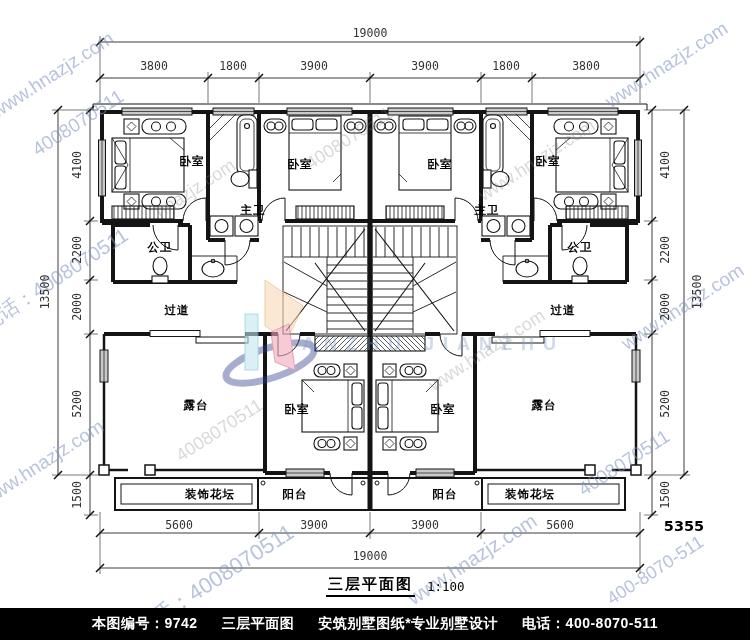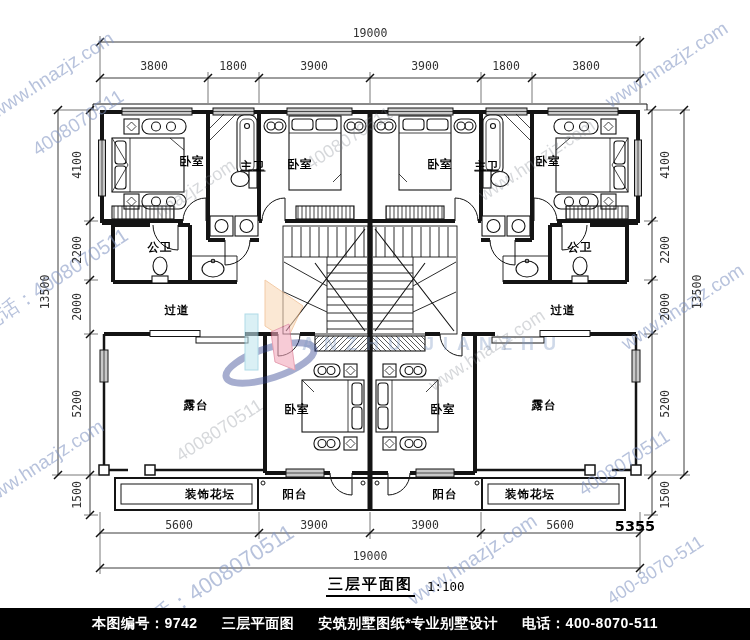--- a/index.html
+++ b/index.html
@@ -2,21 +2,21 @@
 <html><head>
 <meta charset="utf-8">
 <style>
   html,body{margin:0;padding:0;background:#fff;}
   .stage{position:relative;width:750px;height:640px;background:#ffffff;overflow:hidden;
          font-family:"Liberation Sans","DejaVu Sans",sans-serif;}
   .plan-svg{position:absolute;left:0;top:0;}
   
   .rlbl{position:absolute;transform:translate(-50%,-50%);font-size:11.5px;font-weight:700;
         color:#000;letter-spacing:1px;white-space:nowrap;z-index:30;}
-  .rlbl.u{text-decoration:underline;}
+  .rlbl.u{margin-top:44px;}
   
   .dim{position:absolute;transform:translate(-50%,-50%);font-family:"DejaVu Sans Mono","Liberation Mono",monospace;
        font-size:11.5px;color:#333;white-space:nowrap;z-index:25;}
   .dimv{transform:translate(-50%,-50%) rotate(-90deg);}
   .dim-big{font-family:"DejaVu Sans","Liberation Sans",sans-serif;font-weight:700;font-size:14.5px;color:#000;}
   
   .wm{position:absolute;transform:rotate(-33deg);white-space:nowrap;pointer-events:none;z-index:20;
       font-family:"Liberation Sans",sans-serif;}
   .wm-blue{color:rgba(124,143,192,0.55);}
   .wm-gray{color:rgba(120,125,135,0.30);}
@@ -265,21 +265,21 @@
   <span class="dim dimv" style="left:665px;top:250px">2200</span>
   <span class="dim dimv" style="left:665px;top:307px">2000</span>
   <span class="dim dimv" style="left:665px;top:404px">5200</span>
   <span class="dim dimv" style="left:665px;top:495px">1500</span>
 
   <span class="dim" style="left:179px;top:525px">5600</span>
   <span class="dim" style="left:314px;top:525px">3900</span>
   <span class="dim" style="left:425px;top:525px">3900</span>
   <span class="dim" style="left:560px;top:525px">5600</span>
   <span class="dim" style="left:370px;top:556px">19000</span>
-  <span class="dim dim-big" style="left:635px;top:526px">5355</span>
+  <span class="dim dim-big" style="left:684px;top:526px">5355</span>
 
   <div class="title-wrap">
     <span class="title-main">三层平面图</span>
     <span class="title-scale">1:100</span>
   </div>
 
   <div class="footer">
     <span>本图编号：9742</span>
     <span>三层平面图</span>
     <span>安筑别墅图纸*专业别墅设计</span>

